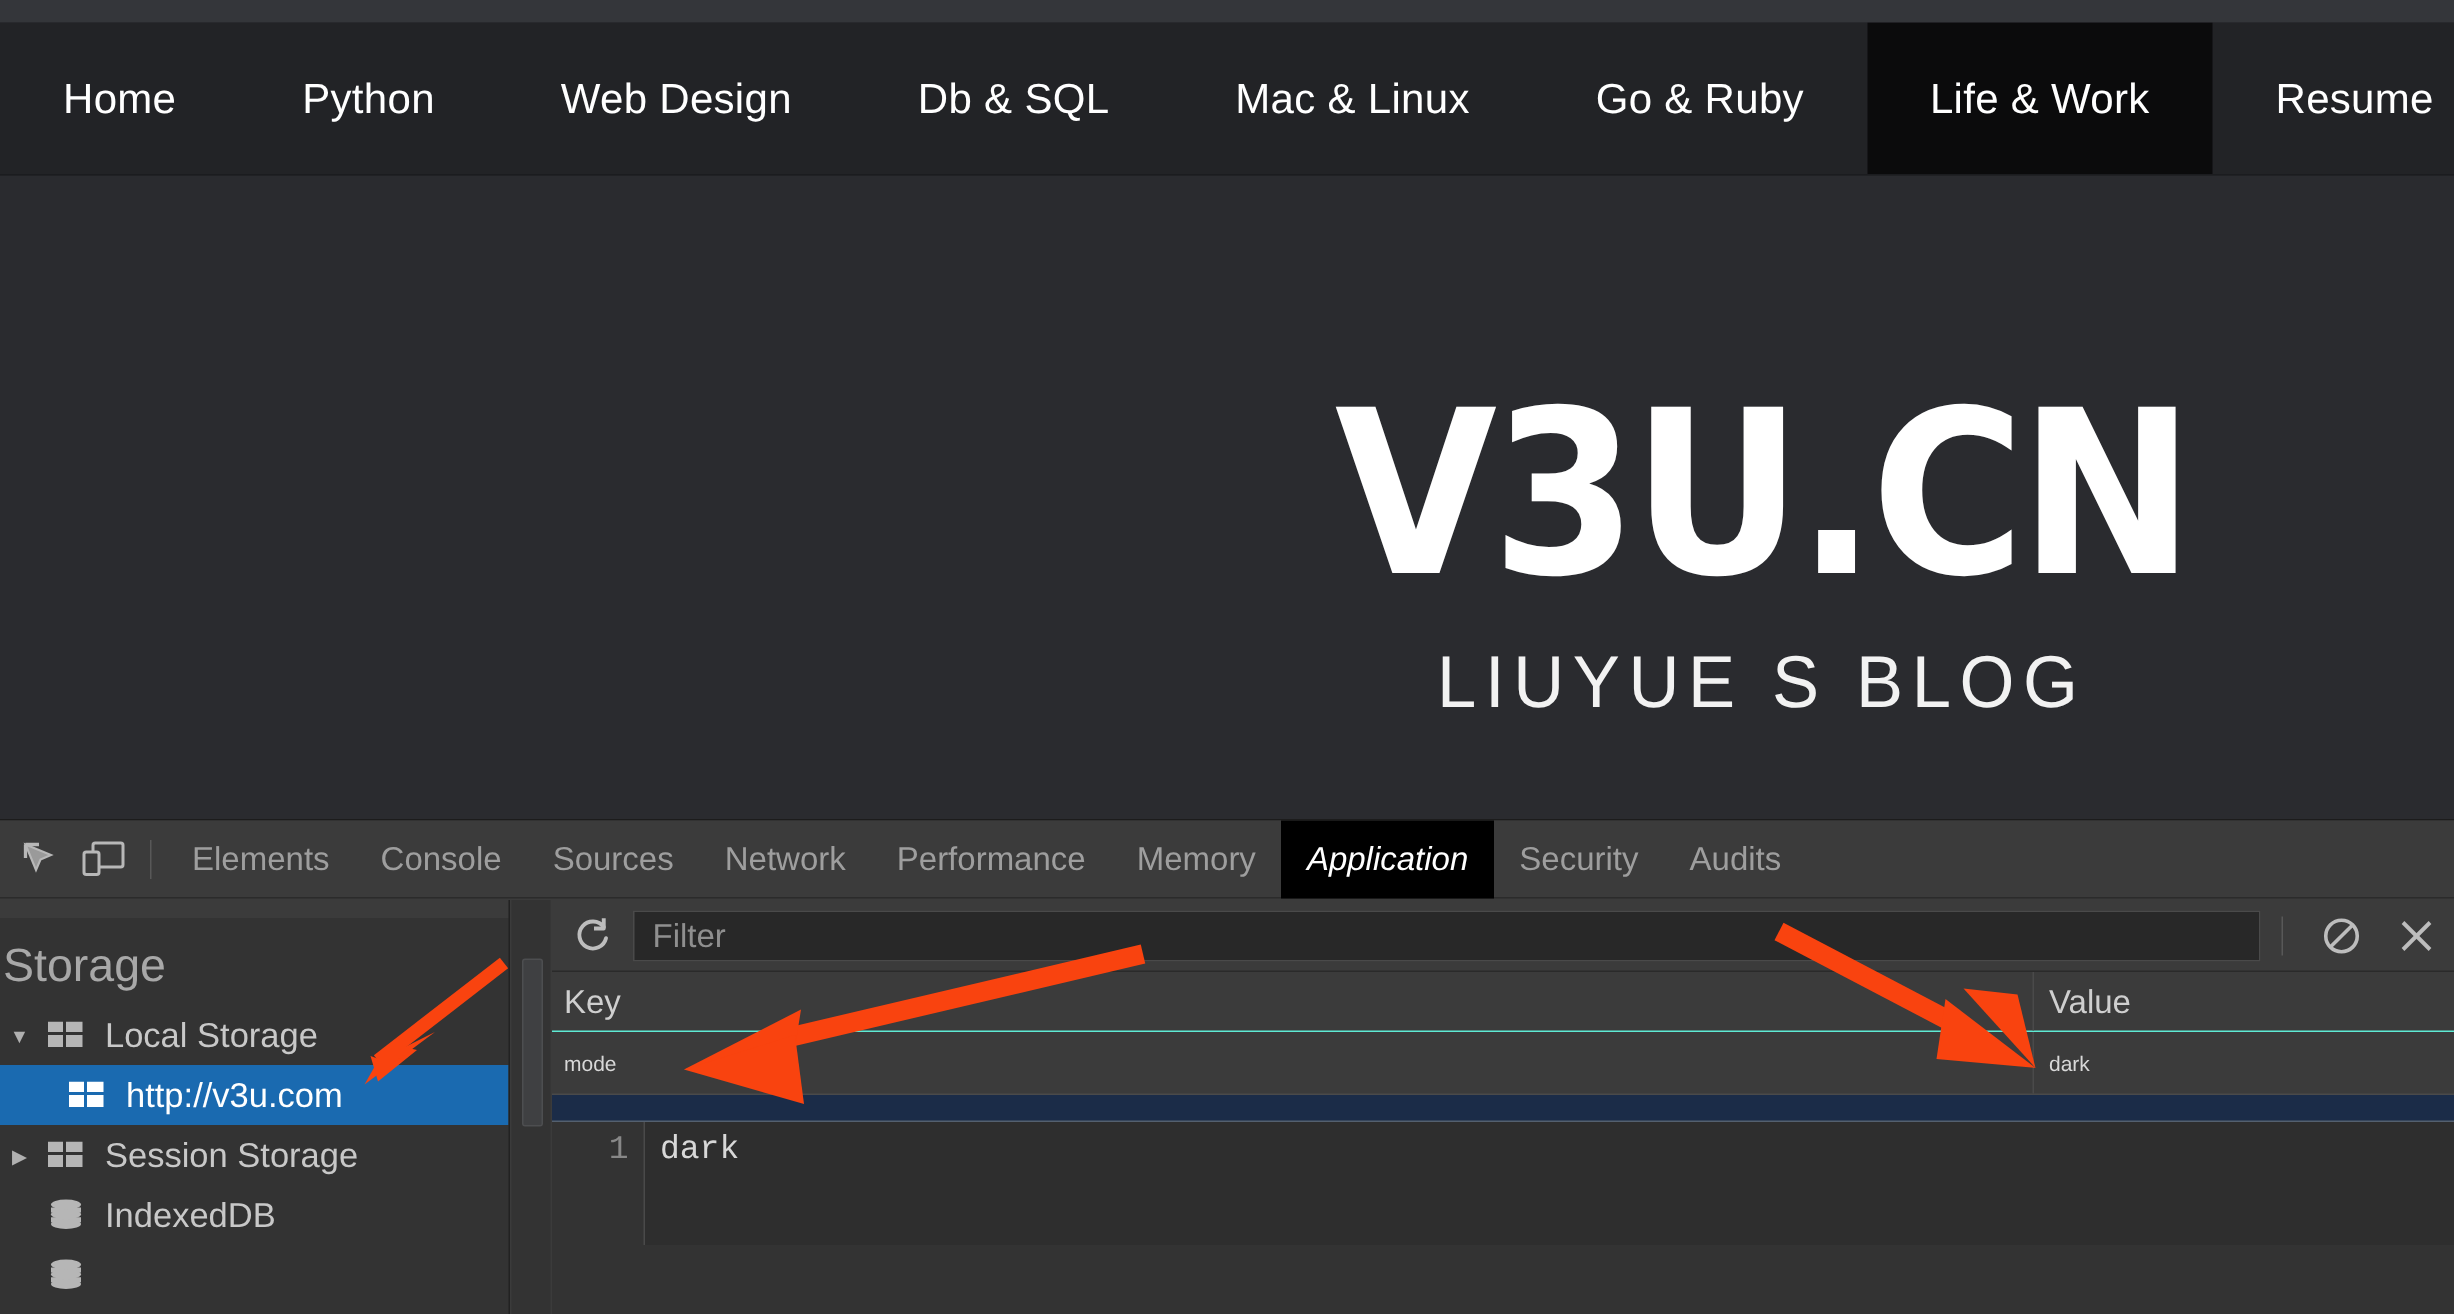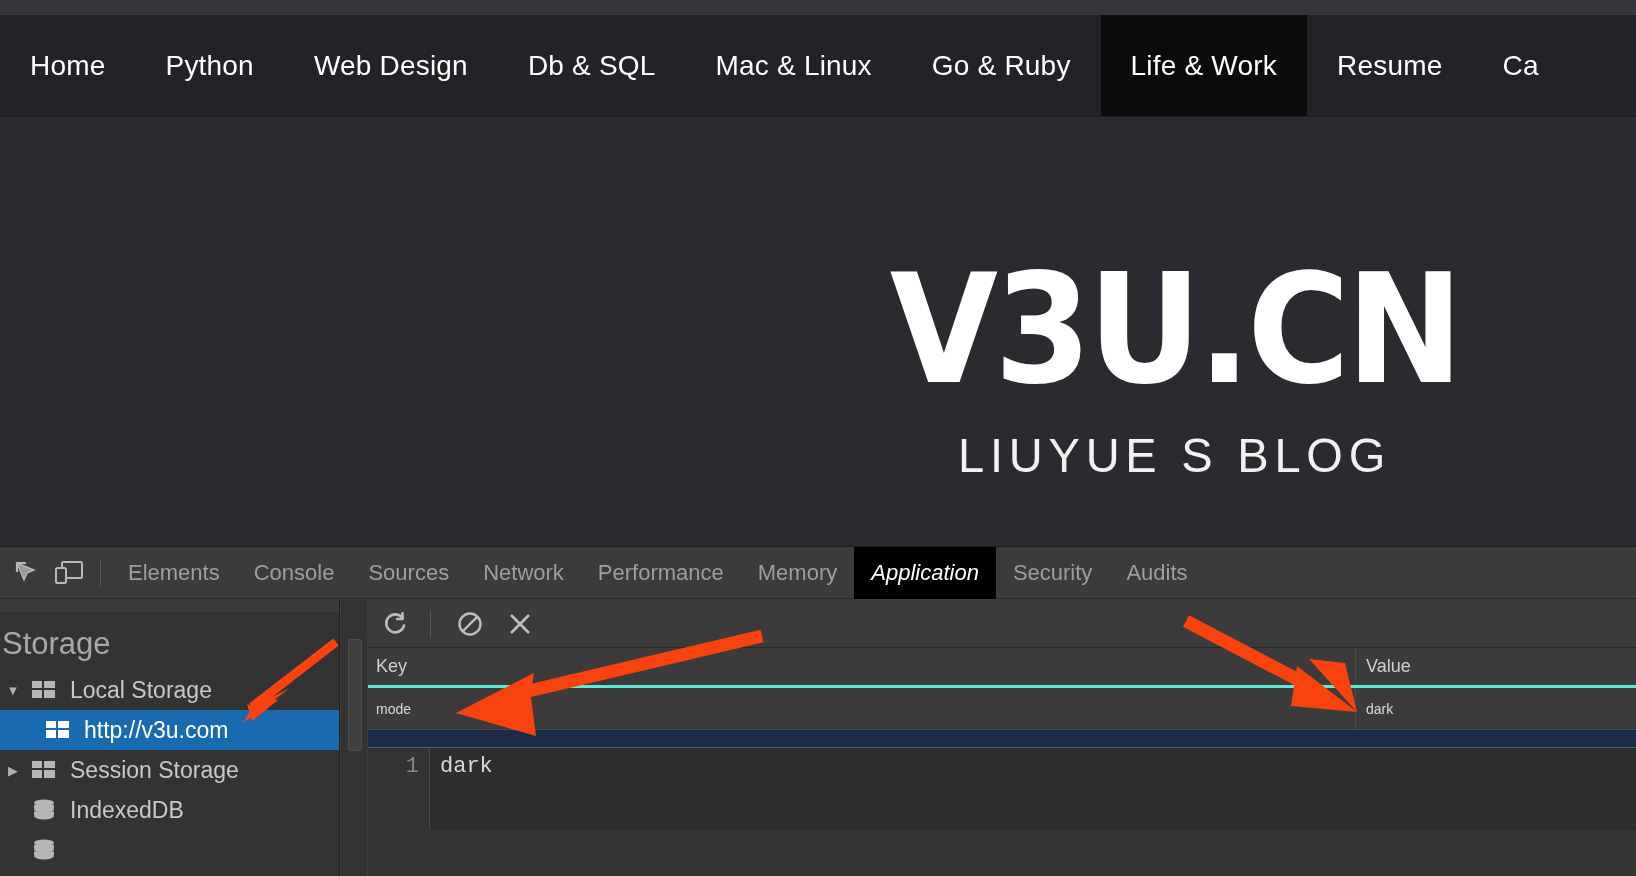--- a/index.html
+++ b/index.html
@@ -20,21 +20,21 @@
   #site-nav {
     position:absolute; left:0; top:15px; width:1636px; height:102px;
     background:#222326;
     display:flex; align-items:center;
     overflow:hidden;
     border-bottom:1px solid #1b1c1f;
   }
   .nav-item {
     height:102px;
     display:flex; align-items:center; justify-content:center;
-    padding:0 30px;
+    padding:0 42px;
     color:#ffffff;
     font-size:28px;
     white-space:nowrap;
     cursor:pointer;
     letter-spacing:0.2px;
   }
   .nav-item.active { background:#0b0b0c; }
 
   
   #site-body {
@@ -152,22 +152,22 @@
     color:#8f8f8f; font-size:22px;
   }
   .tb-sep { width:1px; height:26px; background:#585858; margin:0 14px 0 8px; }
   .tb-ico { width:50px; display:flex; align-items:center; justify-content:center; cursor:pointer; }
 
   
   #dt-grid { background:#333333; }
   .grid-head {
     height:40px; display:flex;
     background:#3b3b3b;
-    border-bottom:3px solid #5eead4;
-    color:#cfcfcf; font-size:18px;
+    border-bottom:1px solid #5eead4;
+    color:#cfcfcf; font-size:22px;
   }
   .grid-row {
     height:42px; display:flex;
     background:#3b3b3b;
     border-bottom:1px solid #4a4a4a;
     color:#d8d8d8; font-size:14px;
     cursor:pointer;
   }
   .cell-key {
     width:988px; padding-left:8px;
@@ -336,20 +336,23 @@
 
   <div id="dt-main">
 
     <div id="dt-main-toolbar">
       <div id="dt-refresh-btn">
         <svg width="30" height="30" viewBox="0 0 30 30">
           <path d="M22.5 9 A9 9 0 1 0 24 16.5" fill="none" stroke="#bdbdbd" stroke-width="2.6" stroke-linecap="round"></path>
           <path d="M22.5 3.2 L22.5 10 L16 10" fill="none" stroke="#bdbdbd" stroke-width="2.6" stroke-linejoin="round"></path>
         </svg>
       </div>
+      <div id="dt-filter">
+        <span>Filter</span>
+      </div>
       <div class="tb-sep"></div>
       <div class="tb-ico">
         <svg width="30" height="30" viewBox="0 0 30 30">
           <circle cx="15" cy="15" r="10.5" fill="none" stroke="#bdbdbd" stroke-width="2.4"></circle>
           <line x1="7.6" y1="22.4" x2="22.4" y2="7.6" stroke="#bdbdbd" stroke-width="2.4"></line>
         </svg>
       </div>
       <div class="tb-ico">
         <svg width="30" height="30" viewBox="0 0 30 30">
           <line x1="6" y1="6" x2="24" y2="24" stroke="#bdbdbd" stroke-width="2.6"></line>

